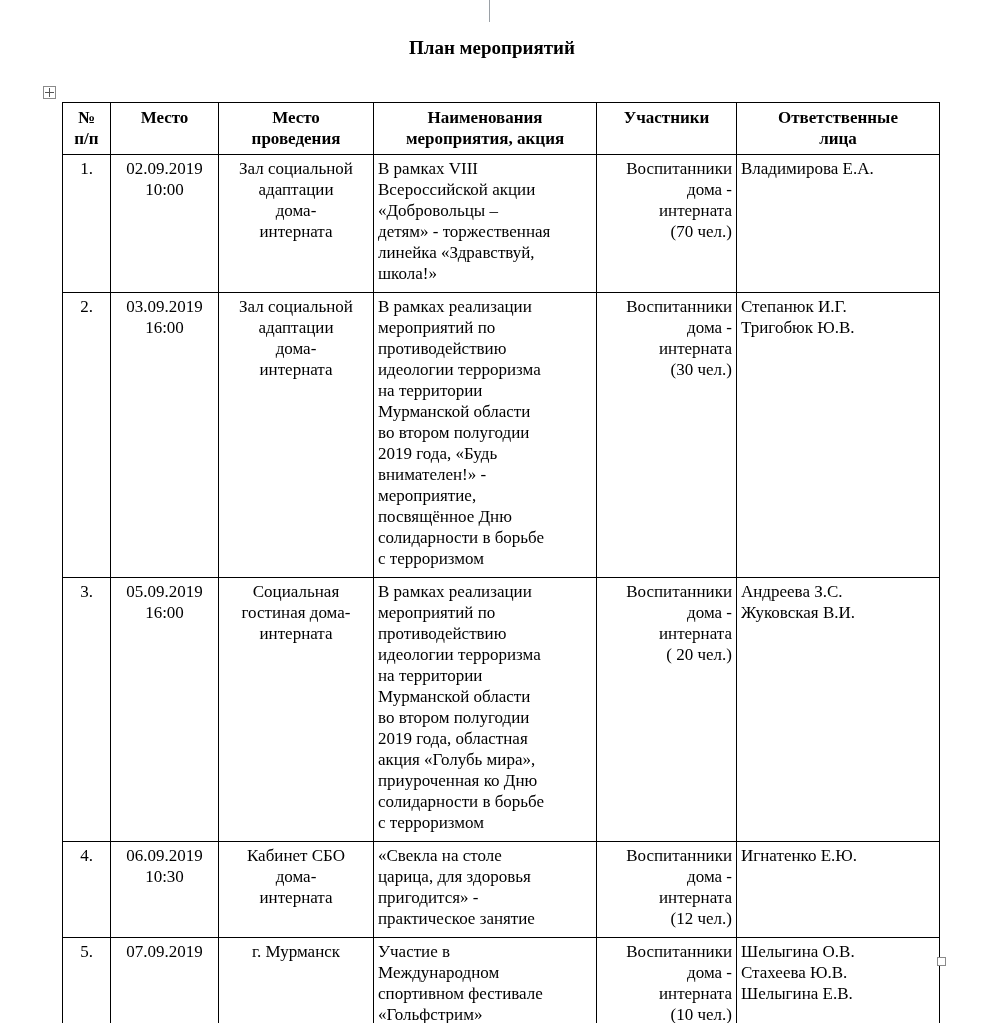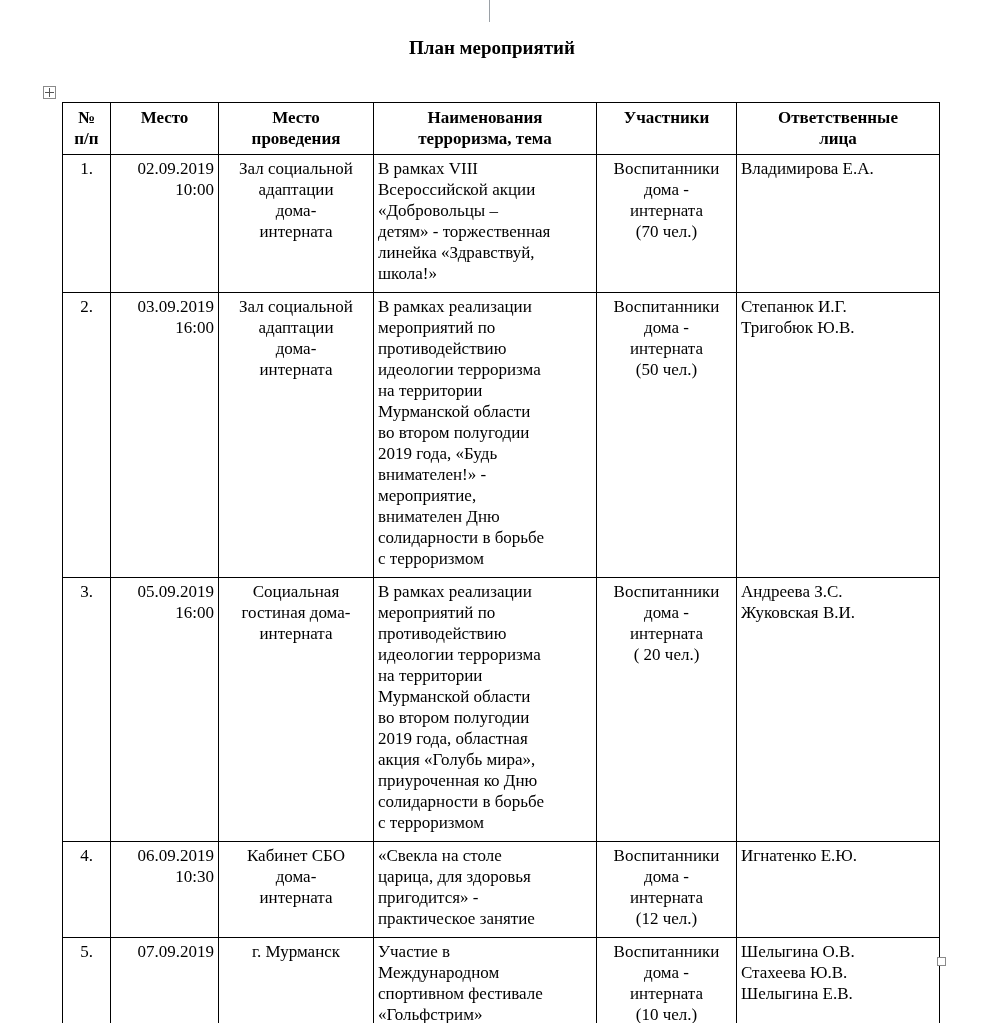--- a/index.html
+++ b/index.html
@@ -92,24 +92,24 @@
     padding-bottom: 5px;
   }
   .col-num   { width: 48px; }
   .col-date  { width: 108px; }
   .col-place { width: 155px; }
   .col-name  { width: 223px; }
   .col-part  { width: 140px; }
   .col-resp  { width: 203px; }
 
   td.c-num   { text-align: center; }
-  td.c-date  { text-align: right; }
+  td.c-date  { text-align: center; }
   td.c-place { text-align: center; margin-left: 24px; }
   td.c-name  { text-align: left; }
-  td.c-part  { text-align: center; }
+  td.c-part  { text-align: right; }
   td.c-resp  { text-align: left; }
 
   .cell-line { display: block; }
 
   .end-mark {
     position: absolute;
     left: 937px;
     top: 957px;
     width: 9px;
     height: 9px;
@@ -149,21 +149,21 @@
           </th>
           <th>
             <span class="cell-line">Место</span>
           </th>
           <th>
             <span class="cell-line">Место</span>
             <span class="cell-line">проведения</span>
           </th>
           <th>
             <span class="cell-line">Наименования</span>
-            <span class="cell-line">терроризма, тема</span>
+            <span class="cell-line">мероприятия, акция</span>
           </th>
           <th>
             <span class="cell-line">Участники</span>
           </th>
           <th>
             <span class="cell-line">Ответственные</span>
             <span class="cell-line">лица</span>
           </th>
         </tr>
       </thead>
@@ -220,29 +220,29 @@
             <span class="cell-line">В рамках реализации</span>
             <span class="cell-line">мероприятий по</span>
             <span class="cell-line">противодействию</span>
             <span class="cell-line">идеологии терроризма</span>
             <span class="cell-line">на территории</span>
             <span class="cell-line">Мурманской области</span>
             <span class="cell-line">во втором полугодии</span>
             <span class="cell-line">2019 года,  «Будь</span>
             <span class="cell-line">внимателен!» -</span>
             <span class="cell-line">мероприятие,</span>
-            <span class="cell-line">внимателен Дню</span>
+            <span class="cell-line">посвящённое Дню</span>
             <span class="cell-line">солидарности в борьбе</span>
             <span class="cell-line">с терроризмом</span>
           </td>
           <td class="c-part">
             <span class="cell-line">Воспитанники</span>
             <span class="cell-line">дома -</span>
             <span class="cell-line">интерната</span>
-            <span class="cell-line">(50 чел.)</span>
+            <span class="cell-line">(30 чел.)</span>
           </td>
           <td class="c-resp">
             <span class="cell-line">Степанюк И.Г.</span>
             <span class="cell-line">Тригобюк Ю.В.</span>
           </td>
         </tr>
 
         <tr>
           <td class="c-num">
             <span class="cell-line">3.</span>

